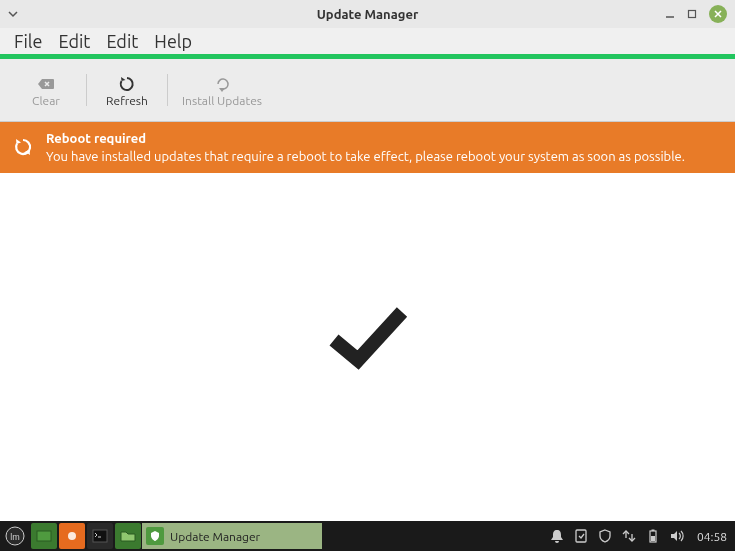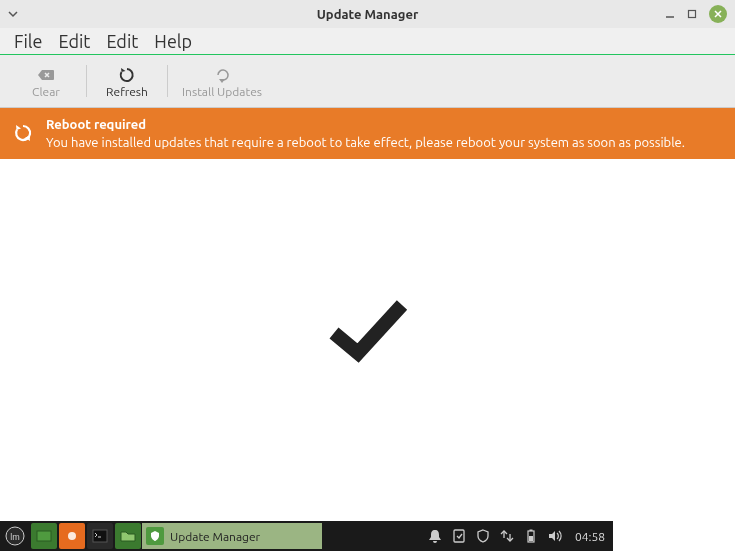--- a/index.html
+++ b/index.html
@@ -8,33 +8,33 @@
   .titlebar { height: 28px; display: flex; align-items: center; background: #e8e8e8; padding: 0 8px; position: relative; }
   .titlebar .chev { color: #555; font-size: 12px; }
   .titlebar .title { position: absolute; left: 0; right: 0; text-align: center; font-size: 13px; font-weight: bold; color: #333; pointer-events: none; }
   .titlebar .winctrls { margin-left: auto; display: flex; align-items: center; gap: 12px; }
   .titlebar .minbtn { color: #555; font-size: 14px; cursor: pointer; }
   .titlebar .maxbtn { color: #555; font-size: 12px; cursor: pointer; }
   .titlebar .closebtn { width: 18px; height: 18px; border-radius: 50%; background: #87b158; display: flex; align-items: center; justify-content: center; cursor: pointer; }
   .titlebar .closebtn svg { width: 10px; height: 10px; }
   .menubar { height: 26px; display: flex; align-items: center; padding: 0 6px; background: #f0f0f0; font-size: 18px; color: #333; }
   .menubar .mi { padding: 3px 8px; cursor: pointer; }
-  .toolbar { height: 54px; display: flex; align-items: center; background: #ececec; padding: 0 10px; border-top: 1px solid #22c55e; border-bottom: 1px solid #ccc; }
+  .toolbar { height: 68px; display: flex; align-items: center; background: #ececec; padding: 0 10px; border-top: 5px solid #22c55e; border-bottom: 1px solid #ccc; }
   .tbtn { display: flex; flex-direction: column; align-items: center; justify-content: center; width: 72px; height: 46px; font-size: 12px; cursor: pointer; }
   .tbtn.disabled { color: #999; }
   .tbtn .ic { height: 20px; display: flex; align-items: center; justify-content: center; }
   .tsep { width: 1px; height: 32px; background: #ccc; margin: 0 4px; }
   .banner { background: #e87b28; color: #fff; display: flex; align-items: center; padding: 8px 12px; gap: 12px; }
   .banner .bic { flex: 0 0 auto; margin-top: 2px; }
   .banner .btxt { font-size: 13px; line-height: 1.35; }
   .banner .btitle { font-weight: bold; font-size: 13px; }
   .main { flex: 1; background: #fff; display: flex; flex-direction: column; align-items: center; justify-content: center; }
   .main .check { margin-bottom: 18px; }
   .main .msg { font-size: 14px; font-weight: bold; color: #222; }
-  .taskbar { height: 30px; width: 613px; background: #1a1a1a; display: flex; align-items: center; color: #ddd; font-size: 12px; }
+  .taskbar { height: 30px; width: 735px; background: #1a1a1a; display: flex; align-items: center; color: #ddd; font-size: 12px; }
   .taskbar .start { width: 30px; height: 30px; display: flex; align-items: center; justify-content: center; cursor: pointer; }
   .taskbar .launch { width: 26px; height: 26px; margin: 0 1px; display: flex; align-items: center; justify-content: center; cursor: pointer; border-radius: 2px; }
   .taskbar .task { height: 26px; background: #9bb583; display: flex; align-items: center; padding: 0 8px 0 4px; gap: 6px; color: #222; cursor: pointer; min-width: 180px; }
   .taskbar .task .tic { width: 18px; height: 18px; background: #4f9a3f; border-radius: 2px; display: flex; align-items: center; justify-content: center; }
   .taskbar .tray { margin-left: auto; display: flex; align-items: center; height: 30px; }
   .taskbar .tray .ti { width: 24px; height: 30px; display: flex; align-items: center; justify-content: center; cursor: pointer; }
   .taskbar .clock { padding: 0 8px; color: #ddd; }
 </style>
 </head>
 <body>

